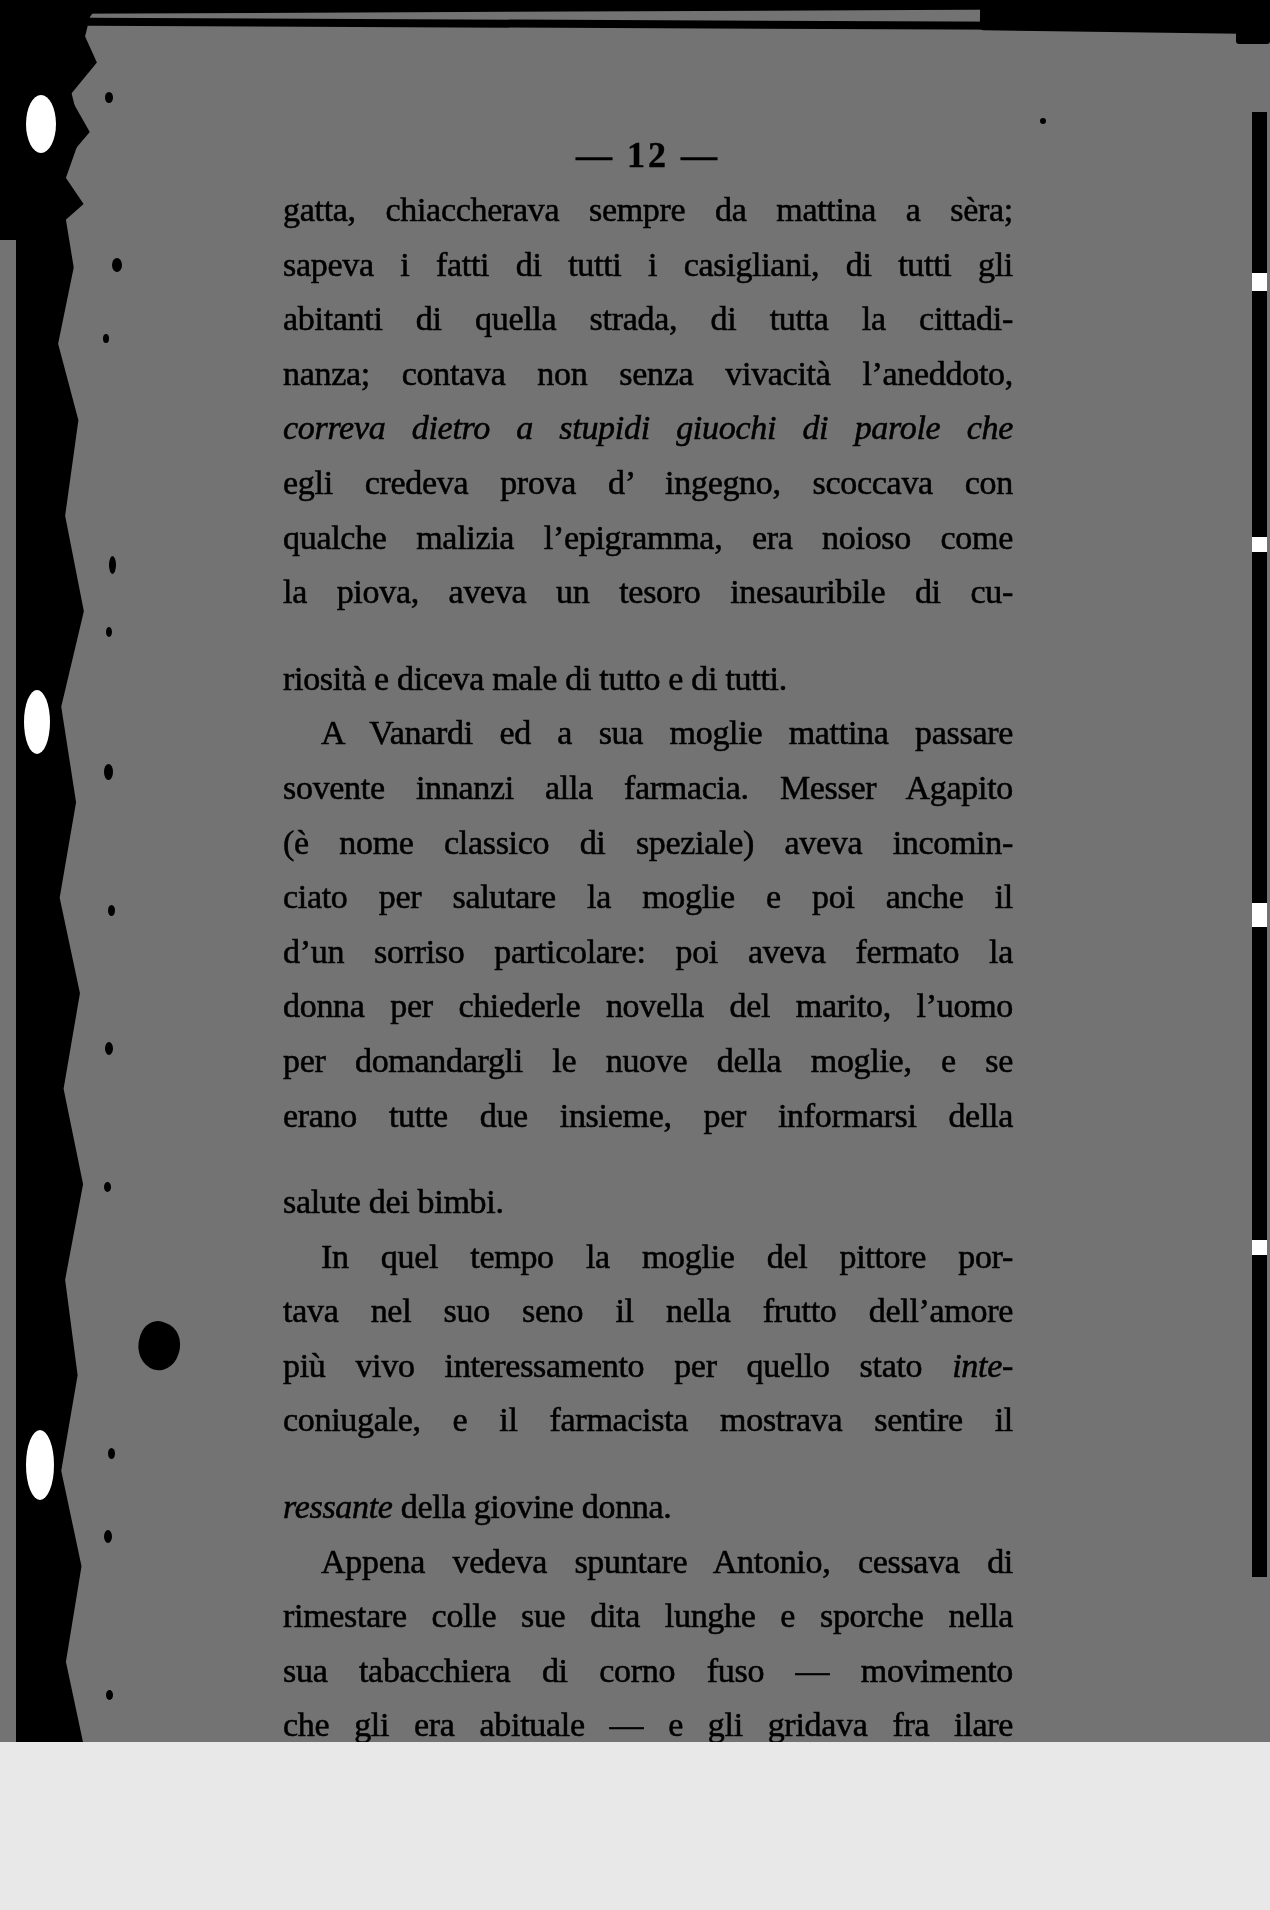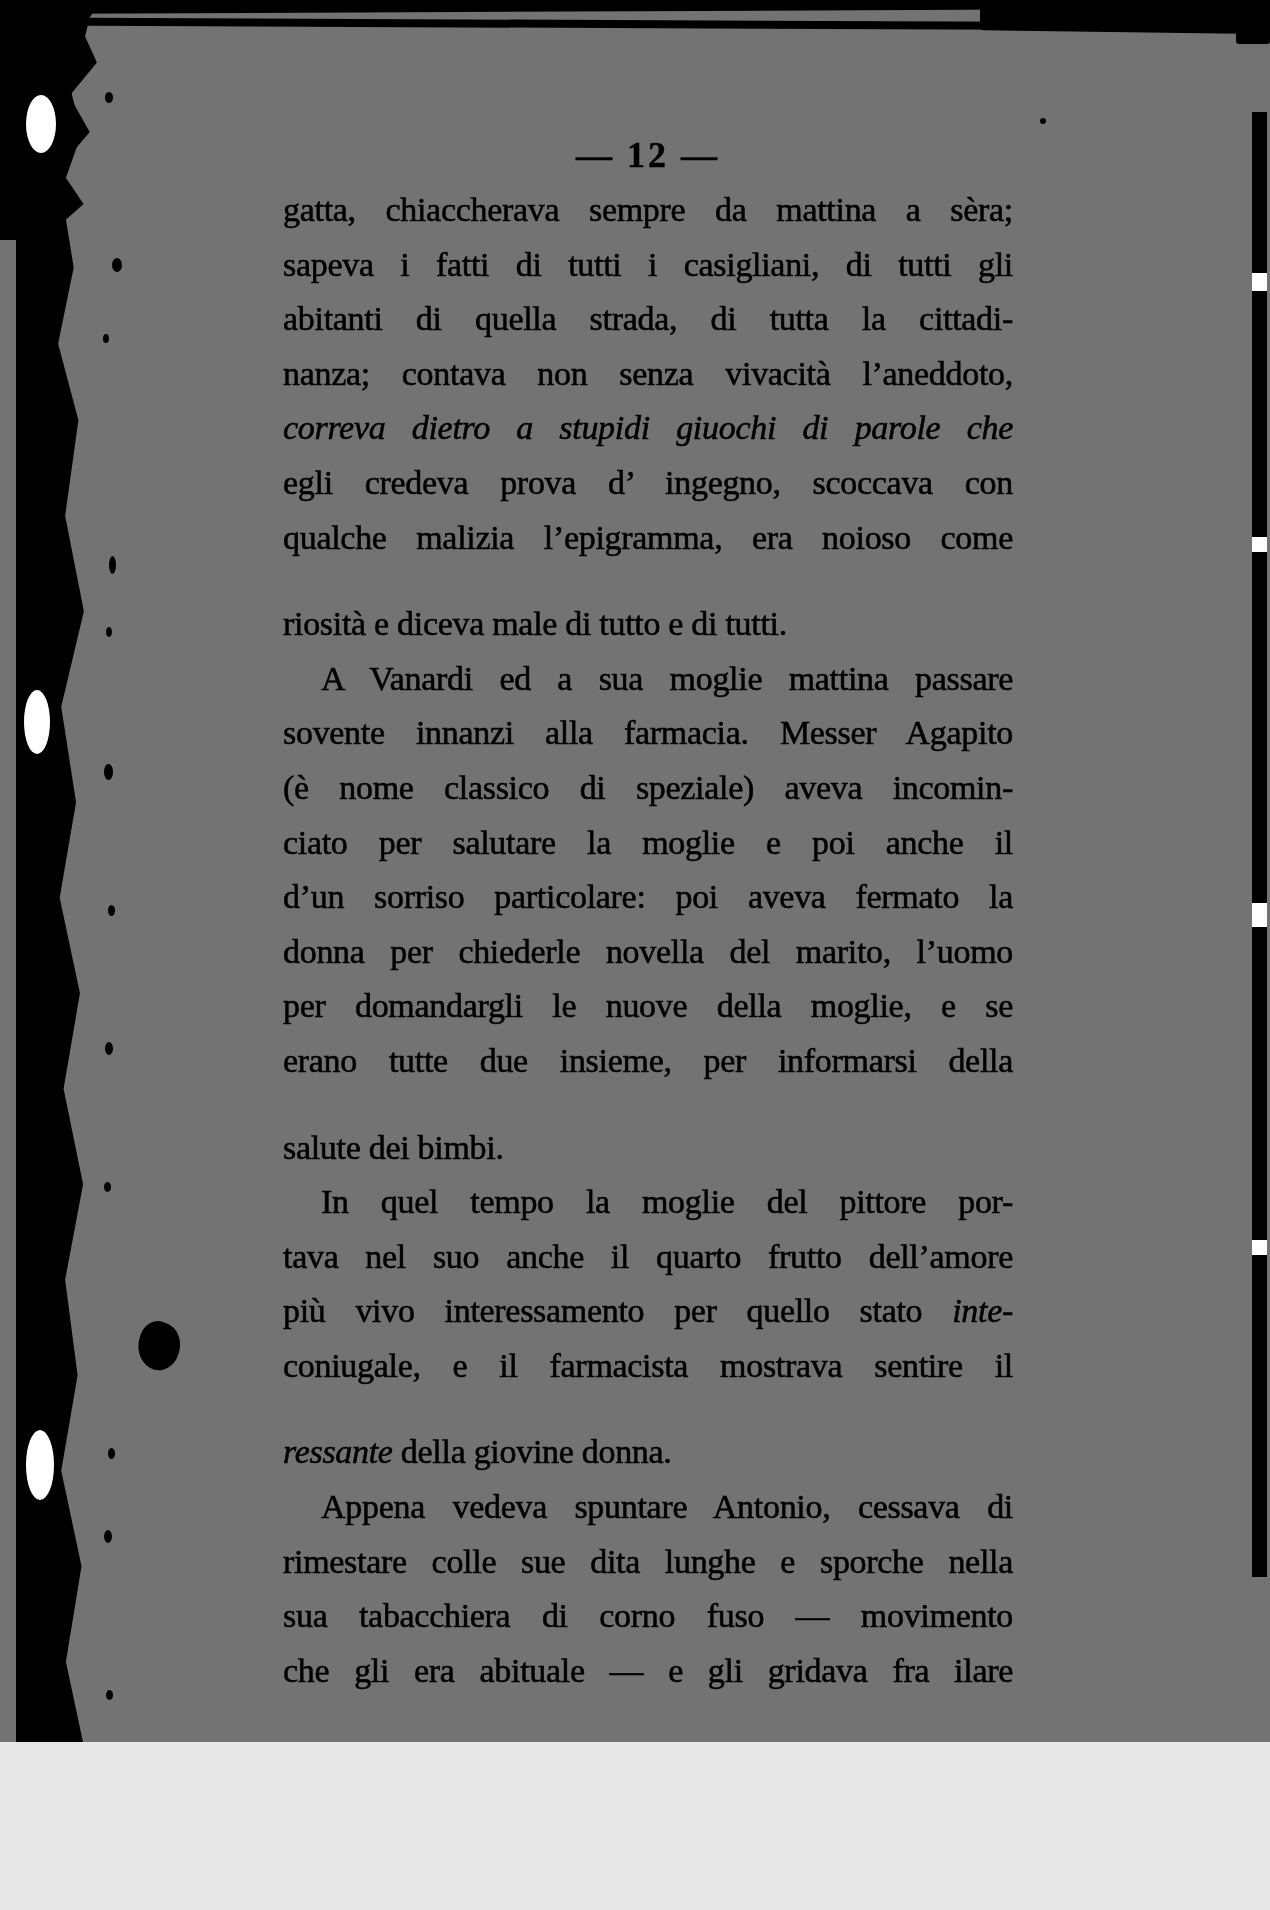--- a/index.html
+++ b/index.html
@@ -96,32 +96,33 @@
 
   <div class="pagenum">— 12 —</div>
   <div class="text-column">
       <div class="line"><span>gatta, chiaccherava sempre da mattina a sèra;</span></div>
       <div class="line"><span>sapeva i fatti di tutti i casigliani, di tutti gli</span></div>
       <div class="line"><span>abitanti di quella strada, di tutta la cittadi-</span></div>
       <div class="line"><span>nanza; contava non senza vivacità l’aneddoto,</span></div>
       <div class="line"><span class="it">correva dietro a stupidi giuochi di parole che</span></div>
       <div class="line"><span>egli credeva prova d’ ingegno, scoccava con</span></div>
       <div class="line"><span>qualche malizia l’epigramma, era noioso come</span></div>
+      <div class="line"><span>la piova, aveva un tesoro inesauribile di cu-</span></div>
       <div class="line last"><span>riosità e diceva male di tutto e di tutti.</span></div>
       <div class="line indent"><span>A Vanardi ed a sua moglie mattina passare</span></div>
       <div class="line"><span>sovente innanzi alla farmacia. Messer Agapito</span></div>
       <div class="line"><span>(è nome classico di speziale) aveva incomin-</span></div>
       <div class="line"><span>ciato per salutare la moglie e poi anche il</span></div>
       <div class="line"><span>d’un sorriso particolare: poi aveva fermato la</span></div>
       <div class="line"><span>donna per chiederle novella del marito, l’uomo</span></div>
       <div class="line"><span>per domandargli le nuove della moglie, e se</span></div>
       <div class="line"><span>erano tutte due insieme, per informarsi della</span></div>
       <div class="line last"><span>salute dei bimbi.</span></div>
       <div class="line indent"><span>In quel tempo la moglie del pittore por-</span></div>
-      <div class="line"><span>tava nel suo anche il quarto frutto dell’amore</span></div>
+      <div class="line"><span>tava nel suo seno il nella frutto dell’amore</span></div>
       <div class="line"><span>più vivo interessamento per quello stato </span><span class="it">inte-</span></div>
       <div class="line"><span>coniugale, e il farmacista mostrava sentire il</span></div>
       <div class="line last"><span class="it">ressante</span><span> della giovine donna.</span></div>
       <div class="line indent"><span>Appena vedeva spuntare Antonio, cessava di</span></div>
       <div class="line"><span>rimestare colle sue dita lunghe e sporche nella</span></div>
       <div class="line"><span>sua tabacchiera di corno fuso — movimento</span></div>
       <div class="line"><span>che gli era abituale — e gli gridava fra ilare</span></div>
       <div class="line last"><span>e domesticamente amichevole:</span></div>
     </div>
 

